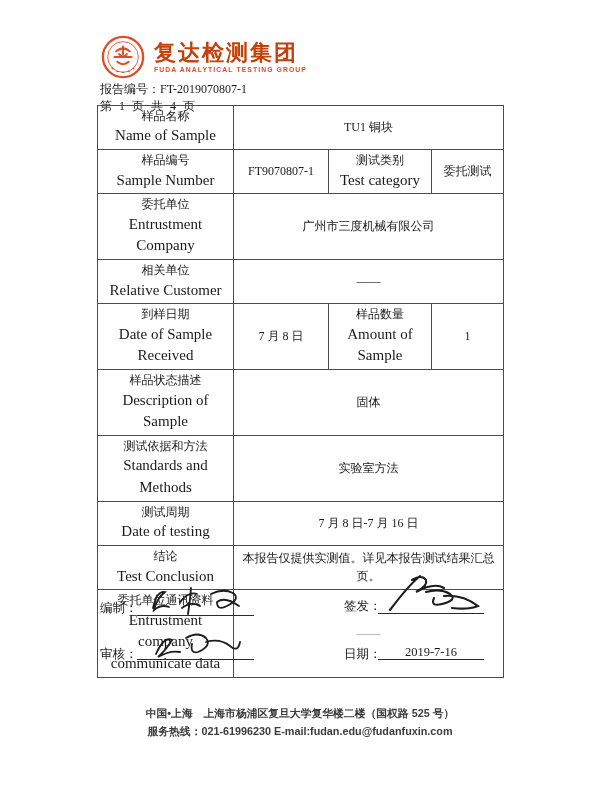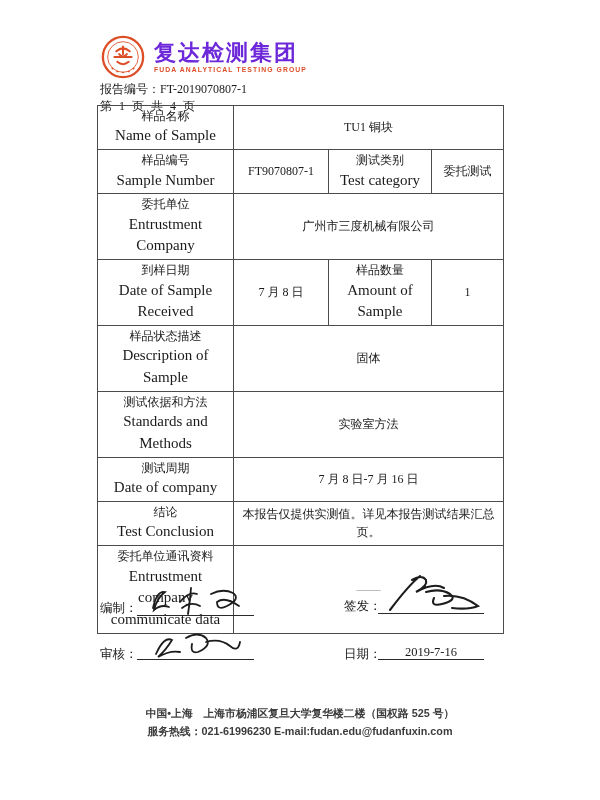--- a/index.html
+++ b/index.html
@@ -81,21 +81,21 @@
         <path d="M24 13 V21"></path>
         <path d="M20 21 Q24 26 28 21"></path>
       </g>
       <circle cx="13" cy="36" r="1" fill="#dd4e27"></circle>
       <circle cx="18" cy="39" r="1" fill="#dd4e27"></circle>
       <circle cx="24" cy="40" r="1" fill="#dd4e27"></circle>
       <circle cx="30" cy="39" r="1" fill="#dd4e27"></circle>
       <circle cx="35" cy="36" r="1" fill="#dd4e27"></circle>
     </svg>
     <div class="logo-text">
-      <div class="logo-cn" style="color:#6d28d9">复达检测集团</div>
+      <div class="logo-cn" style="color:#c2410c">复达检测集团</div>
       <div class="logo-en" style="color:#dd4e27">FUDA ANALYTICAL TESTING GROUP</div>
     </div>
   </div>
 
   <div class="report-line">
     <div>
       <span>报告编号：</span><span>FT-2019070807-1</span>
     </div>
     <div class="page-indicator">第 1 页 共 4 页</div>
   </div>
@@ -129,20 +129,27 @@
     </tr>
     <tr style="height:42px">
       <td class="lbl">
         <div class="cn">委托单位</div>
         <div class="en">Entrustment Company</div>
       </td>
       <td class="val" colspan="3">广州市三度机械有限公司</td>
     </tr>
     <tr style="height:41px">
       <td class="lbl">
+        <div class="cn">相关单位</div>
+        <div class="en">Relative Customer</div>
+      </td>
+      <td class="val" colspan="3">——</td>
+    </tr>
+    <tr style="height:41px">
+      <td class="lbl">
         <div class="cn">到样日期</div>
         <div class="en">Date of Sample Received</div>
       </td>
       <td class="val">7 月 8 日</td>
       <td class="lbl">
         <div class="cn">样品数量</div>
         <div class="en">Amount of Sample</div>
       </td>
       <td class="val">1</td>
     </tr>
@@ -156,21 +163,21 @@
     <tr style="height:42px">
       <td class="lbl">
         <div class="cn">测试依据和方法</div>
         <div class="en">Standards and Methods</div>
       </td>
       <td class="val" colspan="3">实验室方法</td>
     </tr>
     <tr style="height:41px">
       <td class="lbl">
         <div class="cn">测试周期</div>
-        <div class="en">Date of company</div>
+        <div class="en">Date of testing</div>
       </td>
       <td class="val" colspan="3">7 月 8 日-7 月 16 日</td>
     </tr>
     <tr style="height:38px">
       <td class="lbl">
         <div class="cn">结论</div>
         <div class="en">Test Conclusion</div>
       </td>
       <td class="val" colspan="3">本报告仅提供实测值。详见本报告测试结果汇总页。</td>
     </tr>

